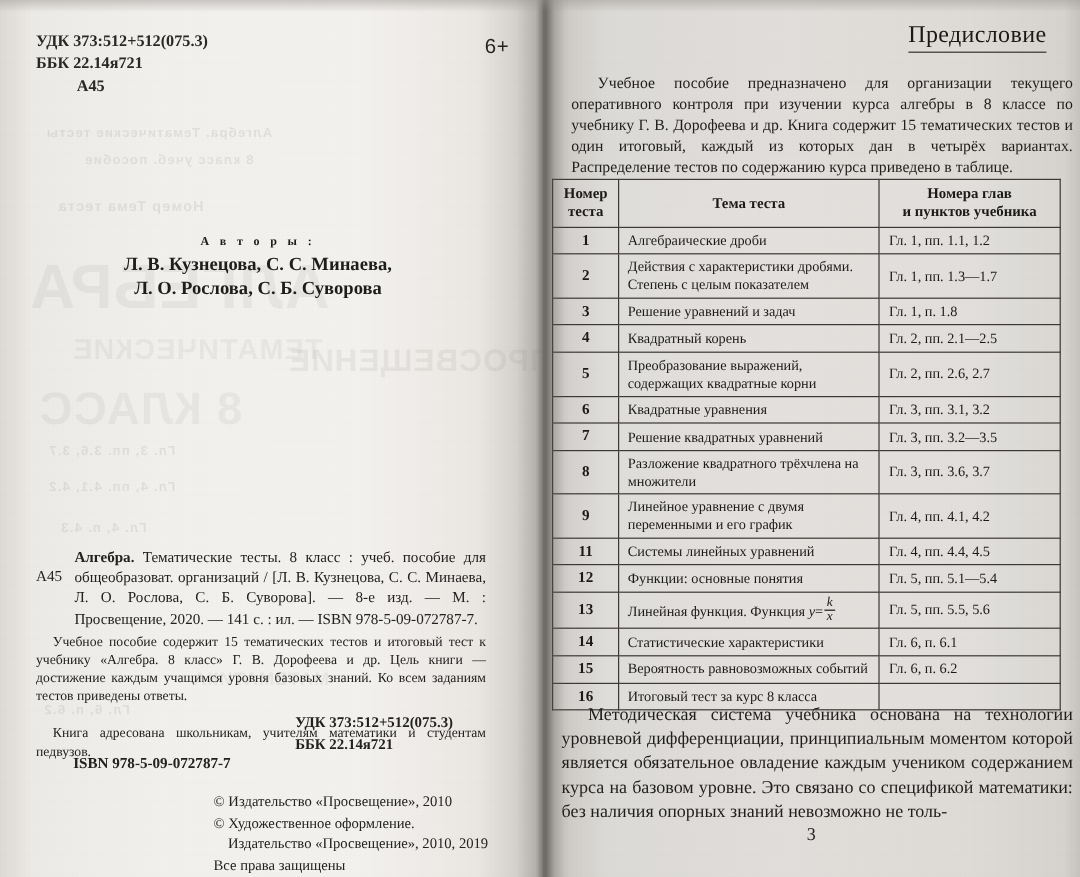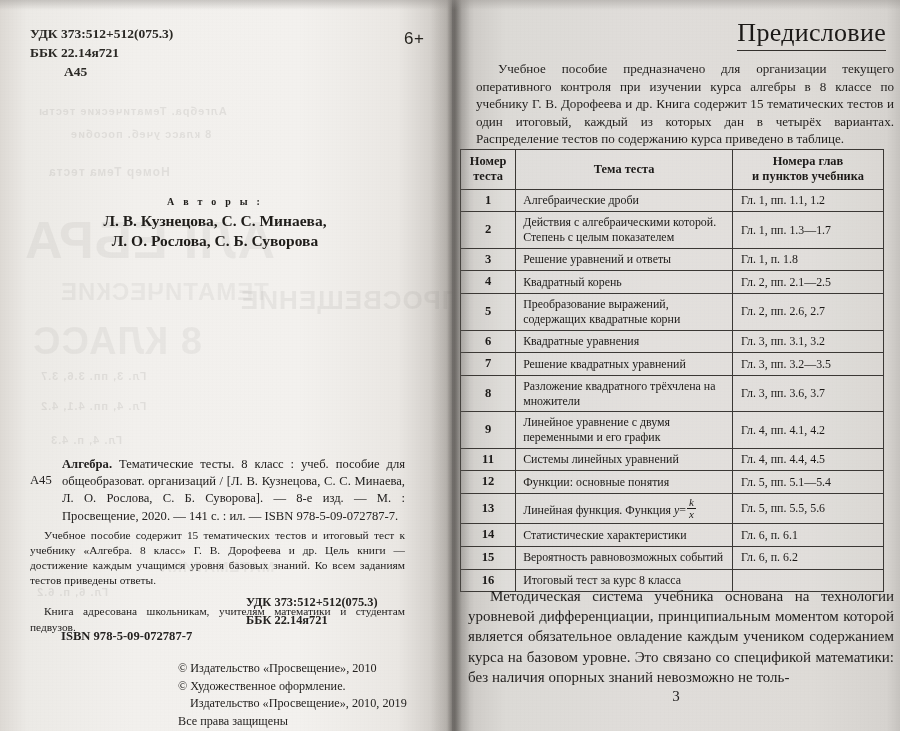--- a/index.html
+++ b/index.html
@@ -191,23 +191,23 @@
     font-size: 12.2px;
     line-height: 1.44;
     color: #242220;
     margin-top: 32px;
   }
   .copyright .ind { padding-left: 12px; }
 
   
   .pref-title {
     position: absolute;
-    right: 14px;
+    right: 28px;
     top: 18px;
-    font-size: 26px;
+    font-size: 20px;
     color: #1b1917;
     font-family: "Liberation Serif", serif;
     letter-spacing: .3px;
     padding-bottom: 2px;
     border-bottom: 1.6px solid #33302d;
   }
   .pref-para {
     position: absolute;
     left: 24px;
     width: 418px;
@@ -377,26 +377,26 @@
           </tr>
         </thead>
         <tbody>
           <tr>
             <td class="num">1</td>
             <td class="topic">Алгебраические дроби</td>
             <td class="chap">Гл. 1, пп. 1.1, 1.2</td>
           </tr>
           <tr>
             <td class="num">2</td>
-            <td class="topic">Действия с алгебраическими которой. Степень с целым показателем</td>
+            <td class="topic">Действия с характеристики дробями. Степень с целым показателем</td>
             <td class="chap">Гл. 1, пп. 1.3—1.7</td>
           </tr>
           <tr>
             <td class="num">3</td>
-            <td class="topic">Решение уравнений и ответы</td>
+            <td class="topic">Решение уравнений и задач</td>
             <td class="chap">Гл. 1, п. 1.8</td>
           </tr>
           <tr>
             <td class="num">4</td>
             <td class="topic">Квадратный корень</td>
             <td class="chap">Гл. 2, пп. 2.1—2.5</td>
           </tr>
           <tr>
             <td class="num">5</td>
             <td class="topic">Преобразование выражений, содержащих квадратные корни</td>

